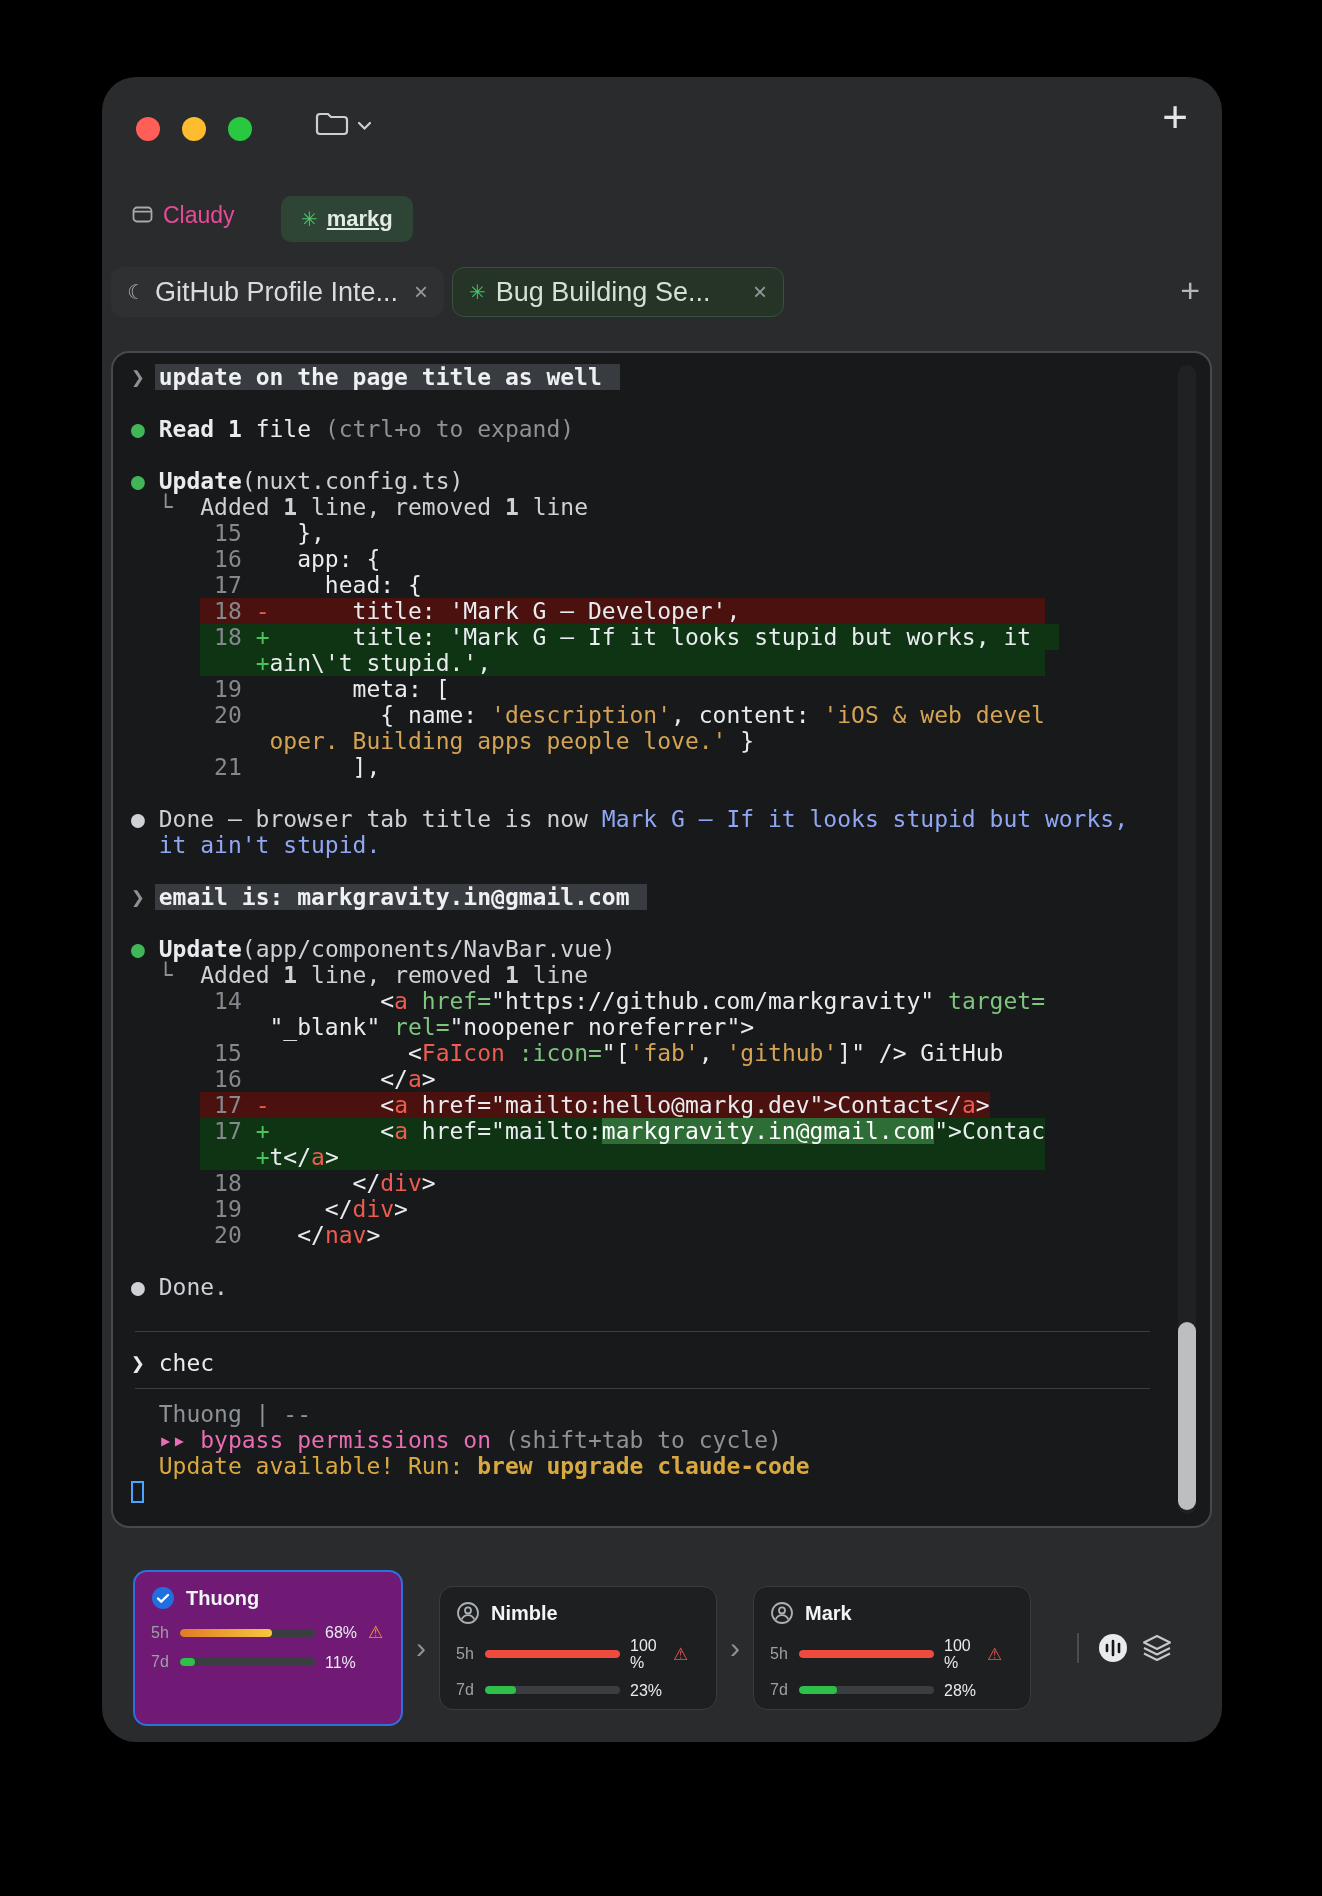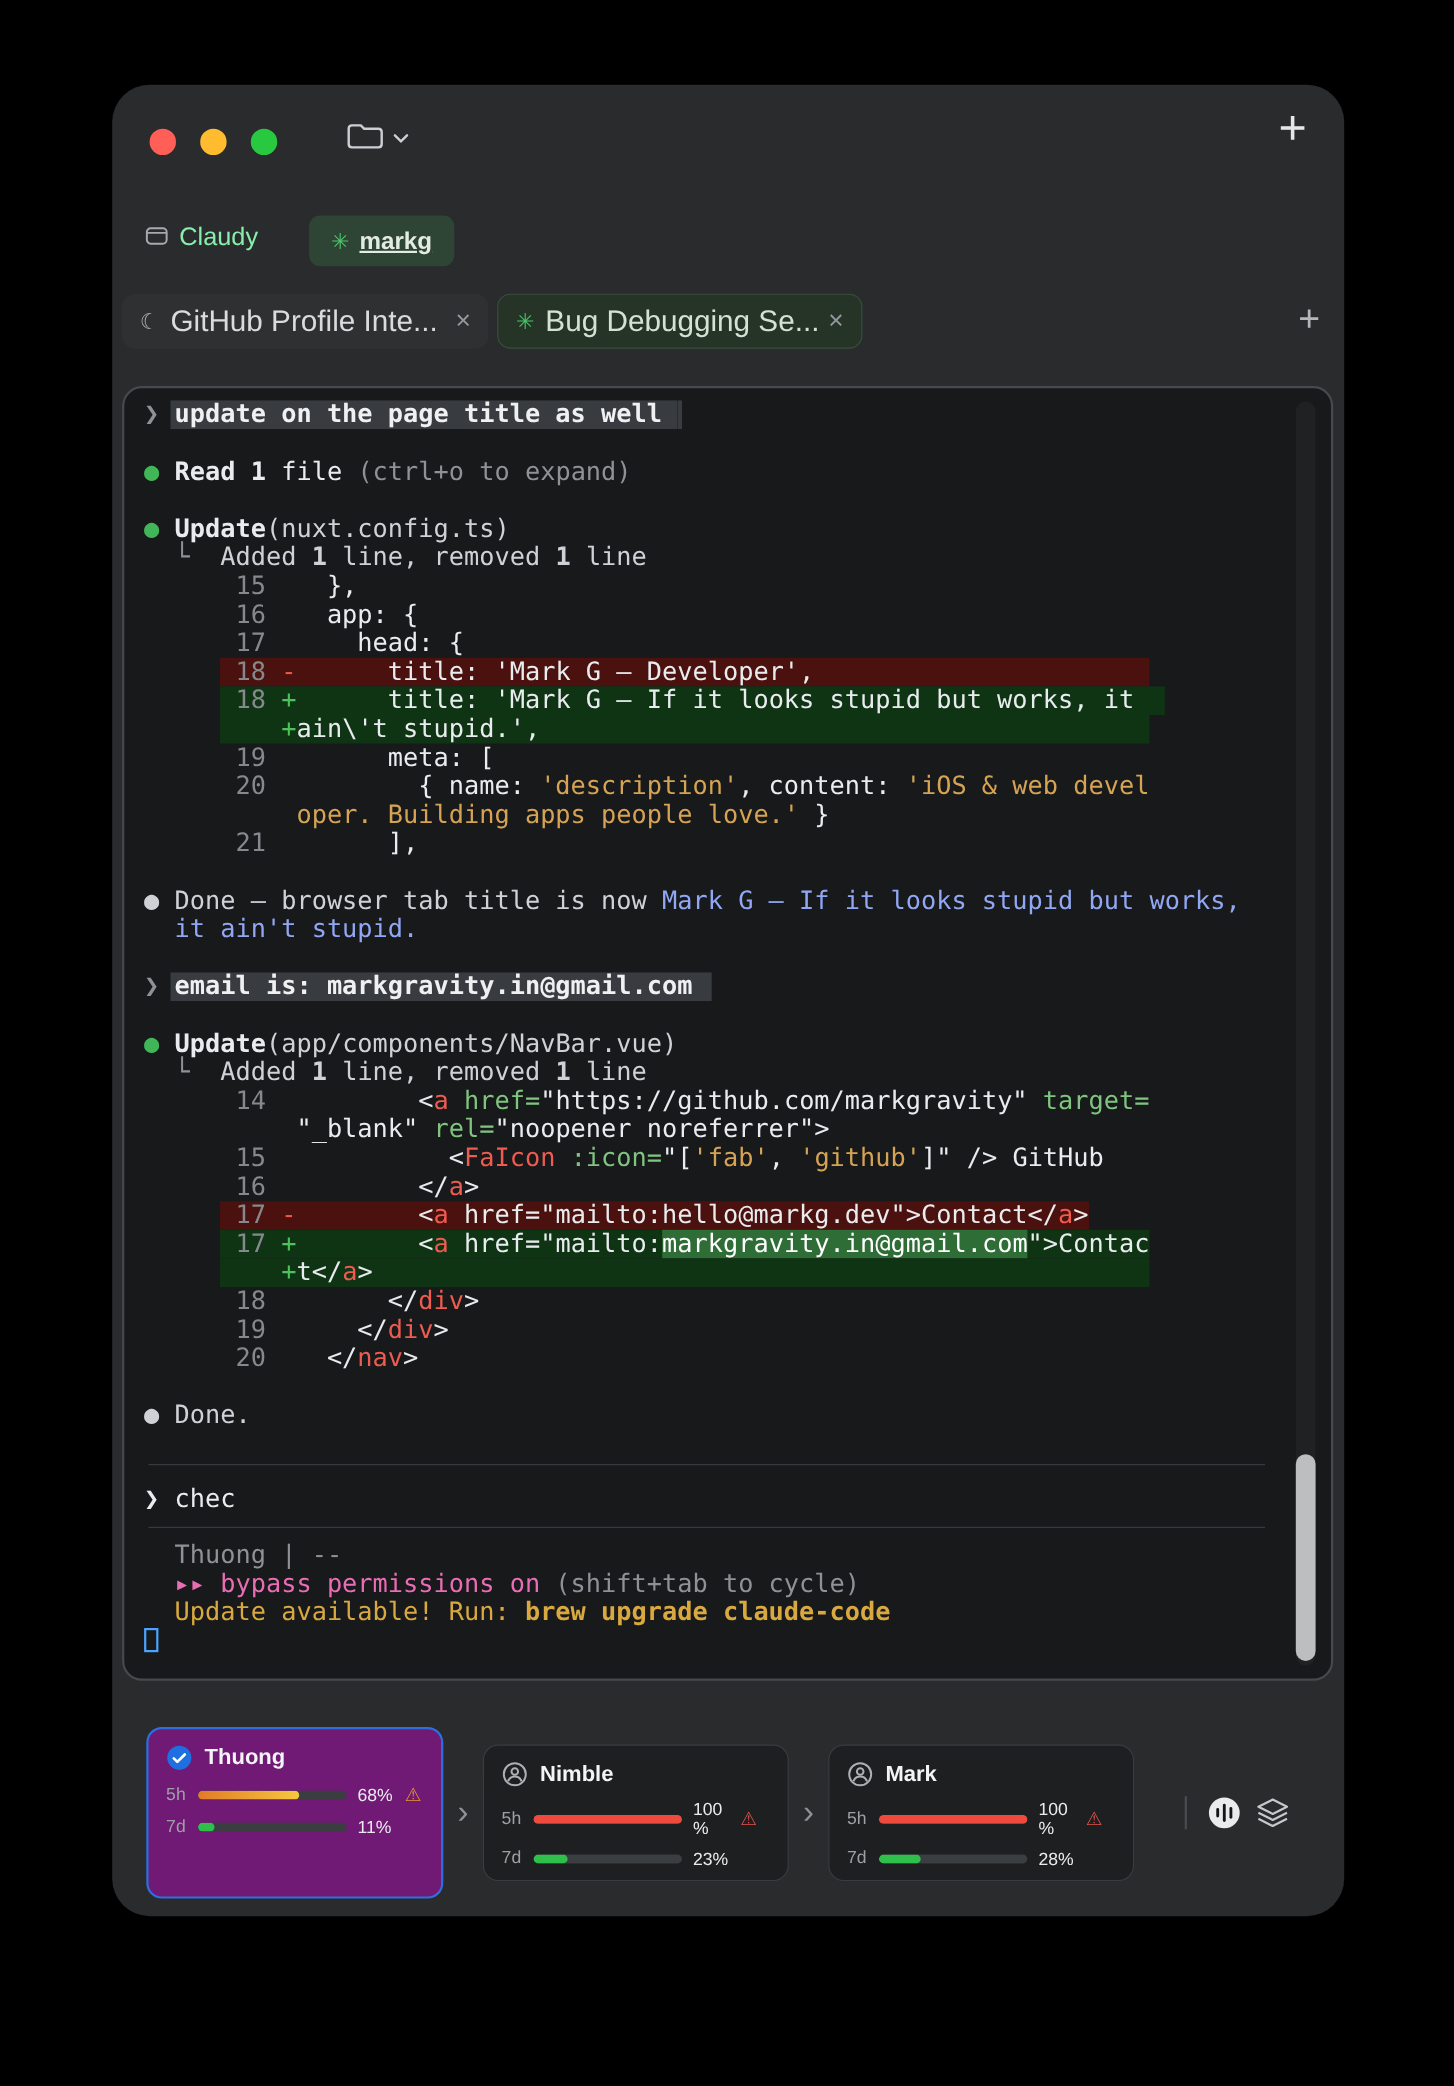--- a/index.html
+++ b/index.html
@@ -9,21 +9,21 @@
           background:#292b2d;border-radius:34px;overflow:hidden;}
 
   
   .lights{position:absolute;left:34px;top:40px;display:flex;gap:22px;}
   .light{width:24px;height:24px;border-radius:50%;}
   .tb-folder{position:absolute;left:213px;top:34px;display:flex;align-items:center;gap:8px;cursor:default;}
   .tb-plus{position:absolute;right:34px;top:18px;font-size:44px;font-weight:200;color:#e4e6e8;line-height:44px;}
 
   
   .claudy{position:absolute;left:30px;top:125px;display:flex;align-items:center;gap:10px;
-          color:#86efac;font-size:23px;}
+          color:#ec4899;font-size:23px;}
   .badge{position:absolute;left:179px;top:119px;height:46px;padding:0 20px;border-radius:10px;
          background:#2e4536;display:flex;align-items:center;gap:9px;}
   .badge .bicon{color:#4cc368;font-size:20px;}
   .badge .blabel{color:#e3ebe3;font-size:22px;font-weight:bold;text-decoration:underline;}
 
   
   .tab{position:absolute;top:190px;height:50px;border-radius:12px;display:flex;align-items:center;
        padding:0 16px;gap:10px;box-sizing:border-box;}
   .tab1{left:9px;width:333px;background:#2e3032;}
   .tab2{left:350px;width:332px;background:#263428;border:1px solid #3a4f3e;}
@@ -121,21 +121,21 @@
     <span class="blabel">markg</span>
   </div>
 
   <div class="tab tab1">
     <span class="ticon1">☾</span>
     <span class="tlabel">GitHub Profile Inte...</span>
     <span class="tclose">×</span>
   </div>
   <div class="tab tab2">
     <span class="ticon2">✳</span>
-    <span class="tlabel">Bug Debugging Se...</span>
+    <span class="tlabel">Bug Building Se...</span>
     <span class="tclose">×</span>
   </div>
   <div class="tabplus">+</div>
 
   <div class="terminal">
     <div id="term">
         <div class="tl"><span class="t-dim t-b">❯ </span><span class="t-phl">update on the page title as well </span></div>
         <div class="tl"></div>
         <div class="tl"><span class="t-grn">● </span><span class="t-wht t-b">Read 1</span><span class="t-wht"> file </span><span class="t-dim">(ctrl+o to expand)</span></div>
         <div class="tl"></div>

